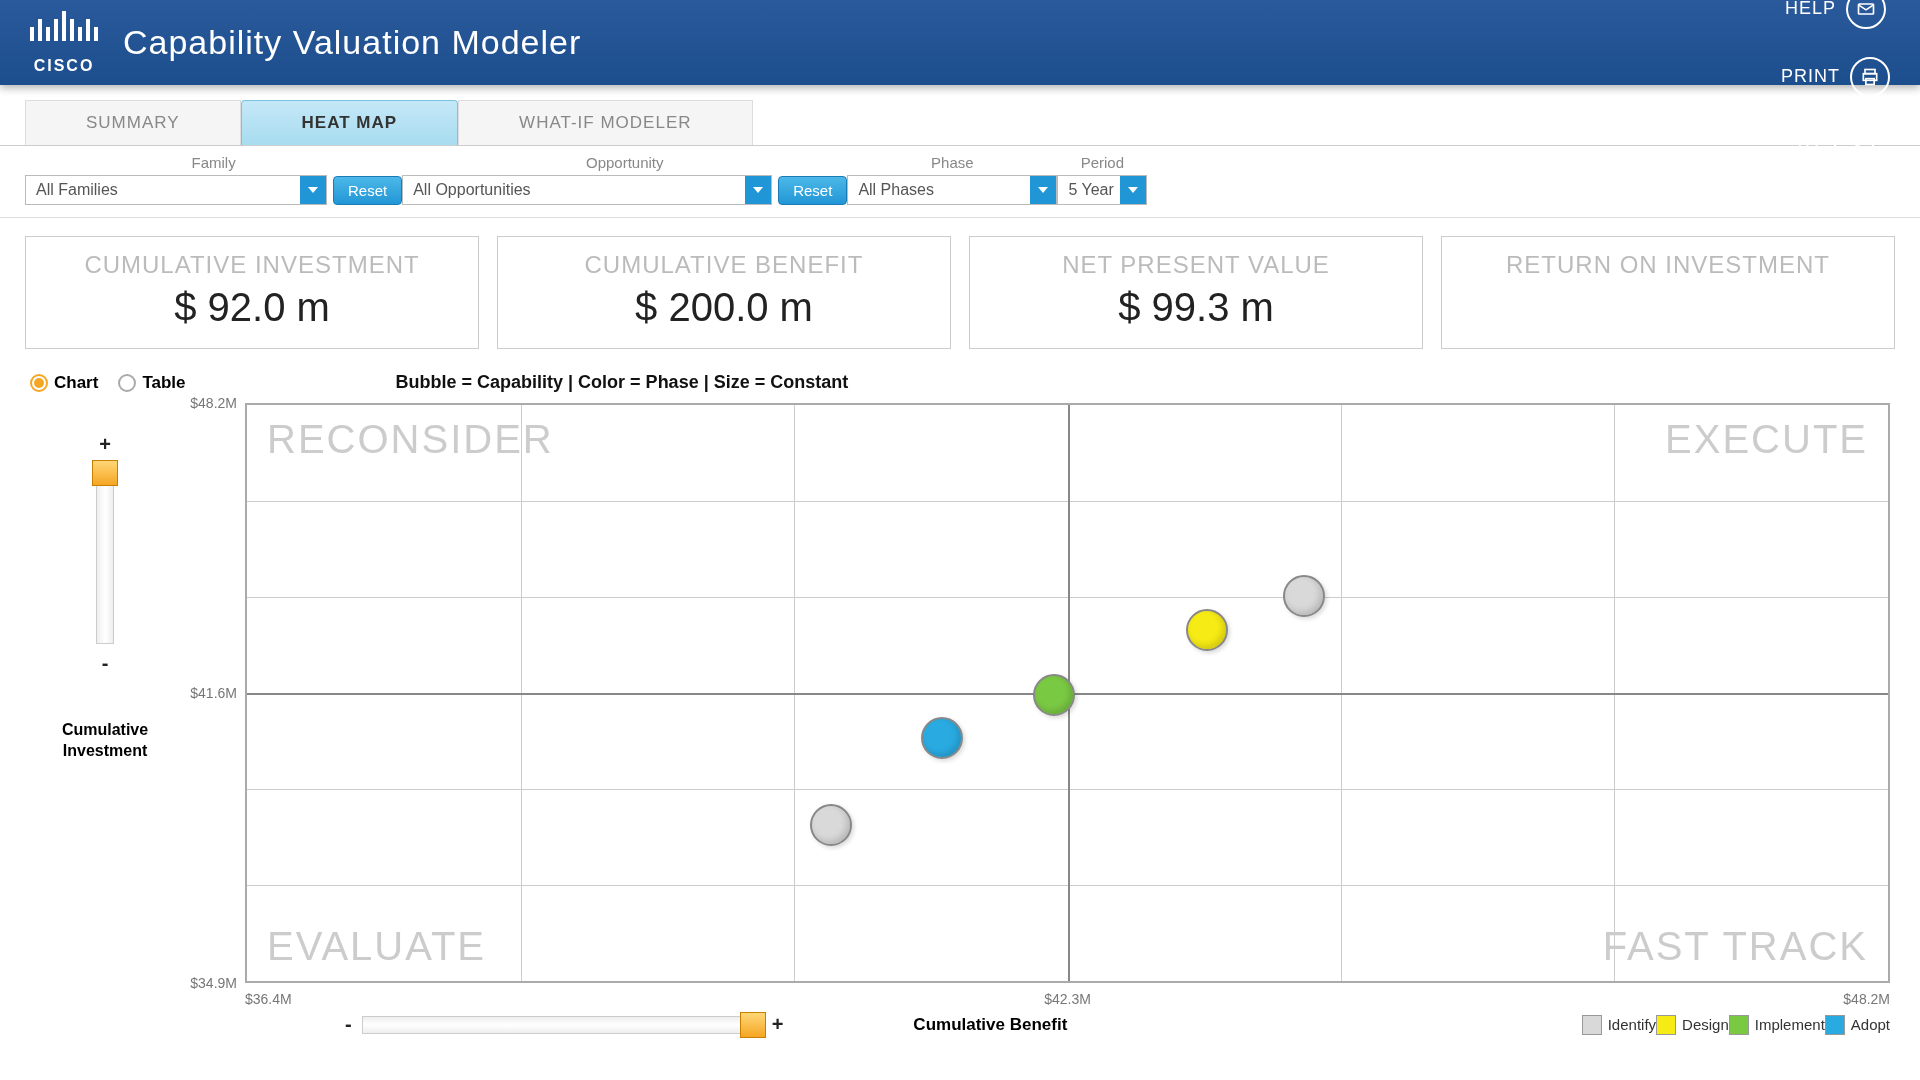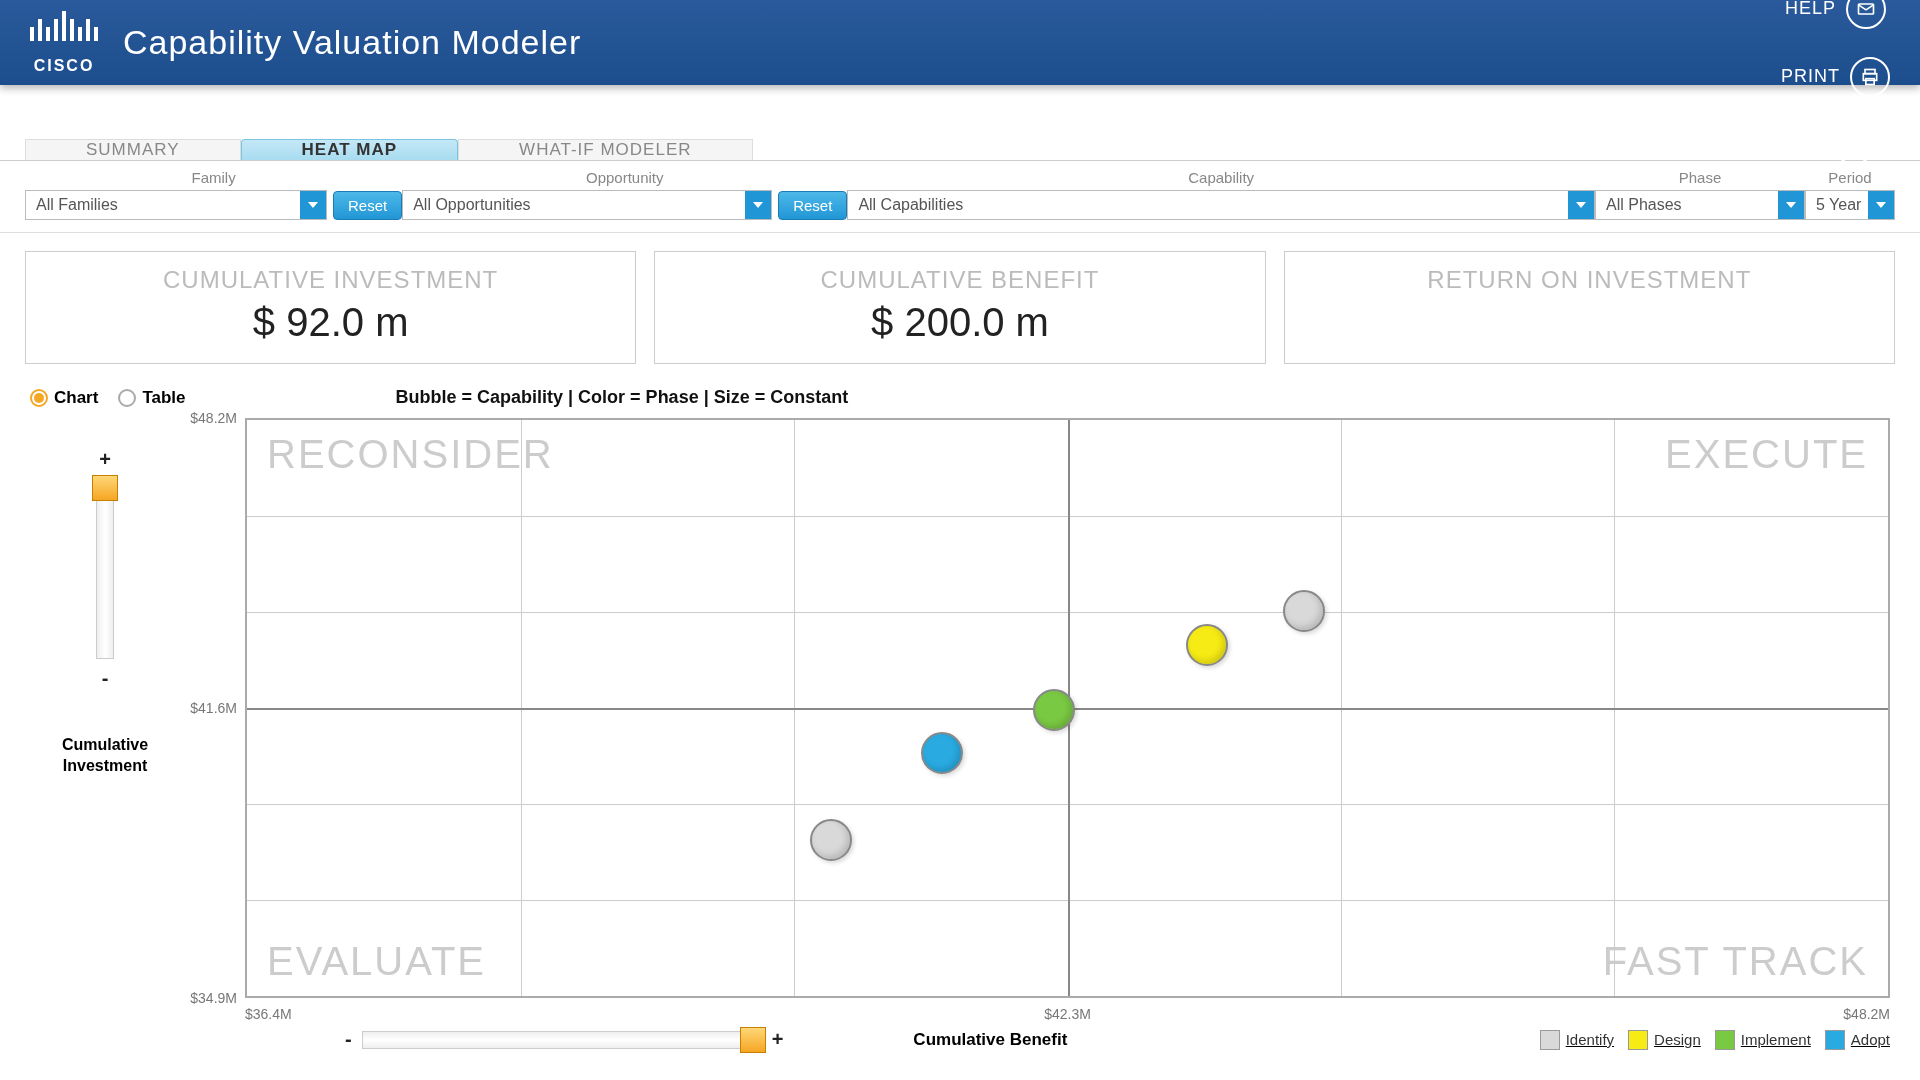--- a/index.html
+++ b/index.html
@@ -14,21 +14,21 @@
 .logo-text { font-size: 16px; font-weight: bold; letter-spacing: 2px; margin-top: 16px; }
 .app-title { font-size: 34px; font-weight: 300; letter-spacing: 1px; }
 .header-spacer { flex: 1; }
 .header-actions { display: flex; gap: 28px; align-items: center; flex-direction: column; }
 .header-action { display: flex; align-items: center; gap: 10px; cursor: pointer; font-size: 18px; letter-spacing: 1px; }
 .header-icon { width: 40px; height: 40px; border: 2px solid #fff; border-radius: 50%; display: flex; align-items: center; justify-content: center; }
 .header-icon svg { width: 20px; height: 20px; stroke: #fff; fill: none; stroke-width: 2; }
 
 
 .tabs { display: flex; padding: 15px 25px 0 25px; border-bottom: 1px solid #ccc; }
-.tab { padding: 0 60px; font-size: 17px; letter-spacing: 1px; color: #888; cursor: pointer; border: 1px solid transparent; border-bottom: none; margin-top: 39px; }
+.tab { padding: 12px 60px; font-size: 17px; letter-spacing: 1px; color: #888; cursor: pointer; border: 1px solid transparent; border-bottom: none; }
 .tab.active { background: linear-gradient(to bottom, #c4e8f7, #a8dcf0); color: #333; font-weight: bold; border: 1px solid #7bc4e0; border-bottom: none; border-radius: 4px 4px 0 0; }
 .tab.inactive { background: #f5f5f5; border: 1px solid #ddd; border-bottom: none; }
 
 
 .filters { display: flex; padding: 8px 25px 12px 25px; border-bottom: 1px solid #ddd; }
 .filter-group { display: flex; flex-direction: column; gap: 4px; }
 .filter-label { font-size: 15px; color: #888; text-align: center; }
 .filter-row { display: flex; gap: 6px; align-items: center; }
 .select { border: 1px solid #bbb; background: #fff; height: 30px; display: flex; align-items: center; padding: 0 10px; font-size: 16px; color: #555; position: relative; }
 .select-arrow { width: 26px; height: 28px; background: #2196d6; display: flex; align-items: center; justify-content: center; margin-left: auto; margin-right: -10px; }
@@ -72,21 +72,21 @@
 .quadrant-label { position: absolute; font-size: 40px; color: #ccc; letter-spacing: 2px; }
 .bubble { position: absolute; width: 42px; height: 42px; border-radius: 50%; border: 2px solid #888; transform: translate(-50%, -50%); box-shadow: inset -3px -3px 6px rgba(0,0,0,0.15), 2px 2px 4px rgba(0,0,0,0.15); }
 
 
 .bottom-row { display: flex; align-items: center; padding: 8px 30px 0 245px; gap: 18px; }
 .xtick { font-size: 14px; color: #777; }
 .bottom-slider-row { display: flex; align-items: center; padding: 6px 30px 0 345px; gap: 10px; }
 .slider-track-h { height: 18px; width: 400px; background: linear-gradient(to bottom, #eee, #fff, #eee); border: 1px solid #ccc; position: relative; }
 .slider-track-h .slider-handle { top: -5px; left: auto; right: -5px; }
 .x-axis-label { font-size: 17px; font-weight: bold; margin-left: 120px; }
-.legend { display: flex; gap: 14px; margin-left: auto; align-items: flex-end; text-decoration: underline; }
+.legend { display: flex; margin-left: auto; align-items: flex-end; }
 .legend-item { display: flex; align-items: center; gap: 6px; font-size: 15px; color: #333; }
 .legend-swatch { width: 20px; height: 20px; border: 1px solid #999; }
 </style>
 </head>
 <body>
 
 <div class="header">
   <div class="logo">
     <div class="logo-bars">
         <span></span>
@@ -164,29 +164,20 @@
   <div class="filter-group" style="flex:0 0 auto">
     <div class="filter-label">Opportunity</div>
     <div class="filter-row">
       <div class="select w-opp">
           <span>All Opportunities</span>
           <span class="select-arrow"></span>
         </div>
       <button class="reset-btn">Reset</button>
     </div>
   </div>
-  <div class="filter-group" style="flex:1">
-    <div class="filter-label">Capability</div>
-    <div class="filter-row">
-      <div class="select w-cap" style="flex:1">
-          <span>All Capabilities</span>
-          <span class="select-arrow"></span>
-        </div>
-    </div>
-  </div>
   <div class="filter-group">
     <div class="filter-label">Phase</div>
     <div class="filter-row">
       <div class="select w-phase">
           <span>All Phases</span>
           <span class="select-arrow"></span>
         </div>
     </div>
   </div>
   <div class="filter-group">
@@ -201,20 +192,24 @@
 </div>
 
 <div class="metrics">
   <div class="metric">
     <div class="metric-label">CUMULATIVE INVESTMENT</div>
     <div class="metric-value">$ 92.0 m</div>
   </div>
   <div class="metric">
     <div class="metric-label">CUMULATIVE BENEFIT</div>
     <div class="metric-value">$ 200.0 m</div>
+  </div>
+  <div class="metric">
+    <div class="metric-label">NET PRESENT VALUE</div>
+    <div class="metric-value">$ 99.3 m</div>
   </div>
   <div class="metric">
     <div class="metric-label">RETURN ON INVESTMENT</div>
   </div>
 </div>
 
 <div class="chart-controls">
   <div class="radio-group">
     <div class="radio-item">
         <span class="radio checked"></span>

